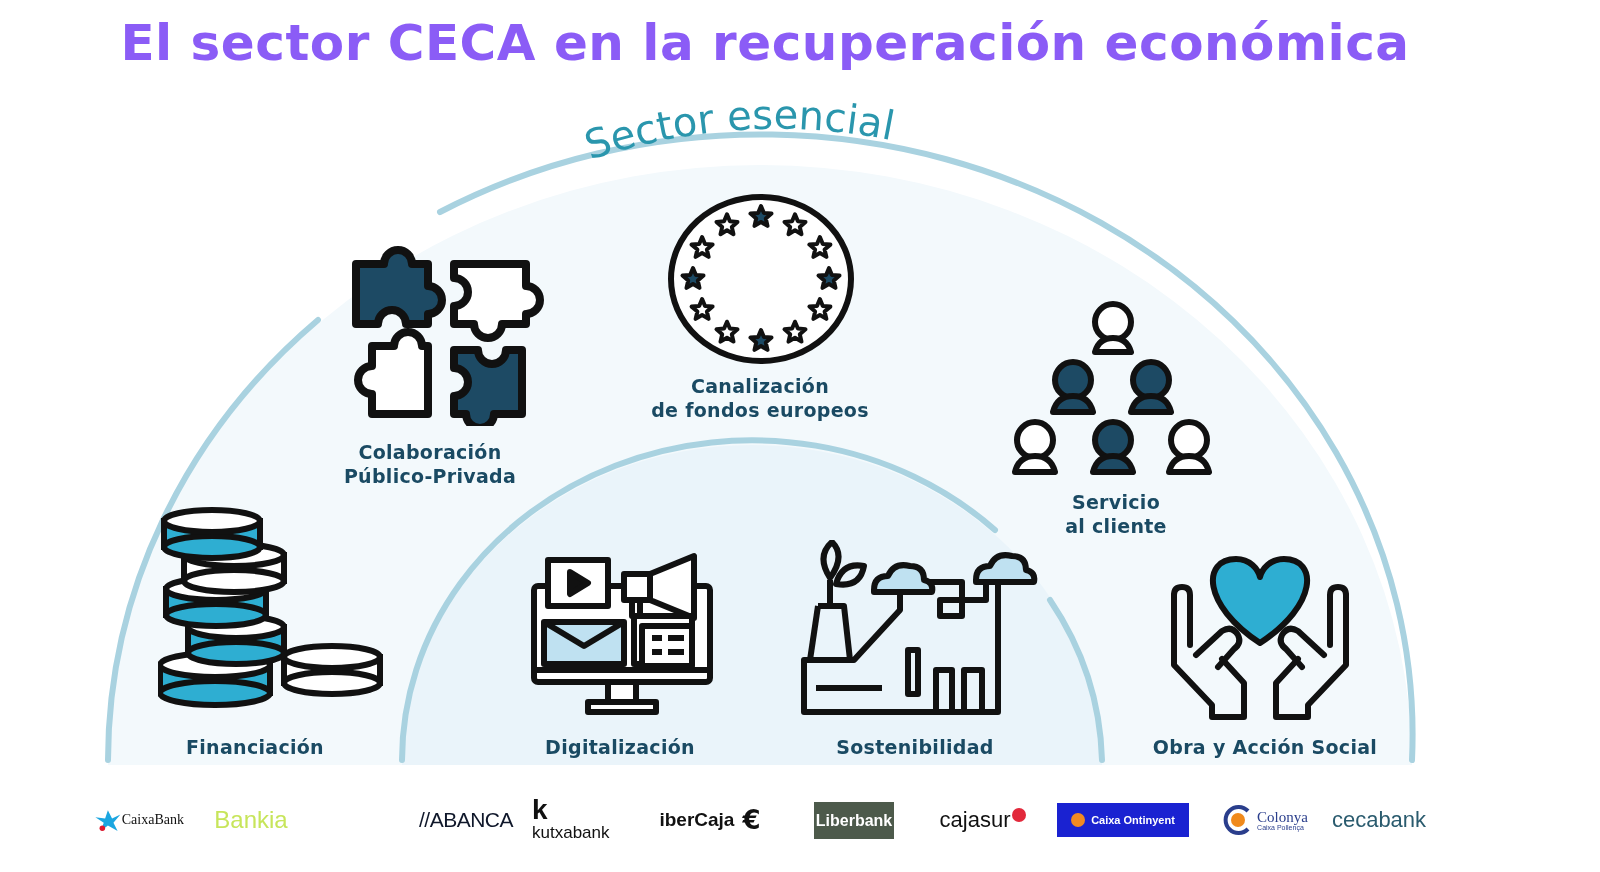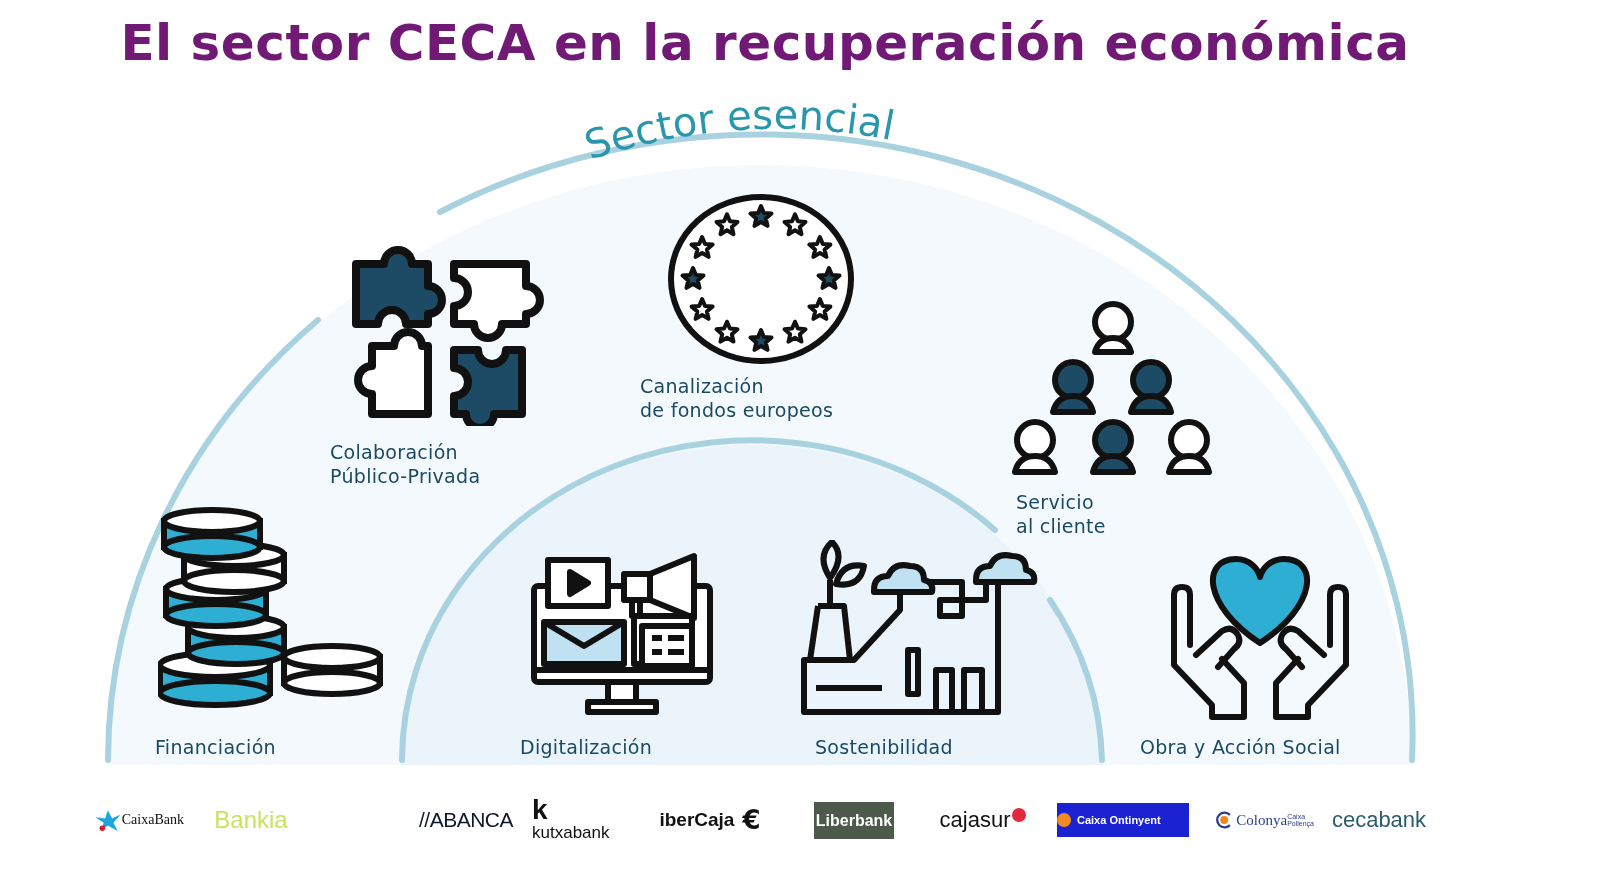--- a/index.html
+++ b/index.html
@@ -2,29 +2,29 @@
 <html><head>
 <meta charset="utf-8">
 <style>
   * { box-sizing: border-box; margin: 0; padding: 0; }
   html, body { width: 1600px; height: 872px; background: #ffffff; overflow: hidden; }
   body { position: relative; font-family: "DejaVu Sans", sans-serif; color: #1a4a63; }
 
   .title {
     position: absolute; left: 0; top: 14px; width: 1530px; text-align: center;
     font-family: "DejaVu Sans", sans-serif; font-weight: bold; font-size: 50px;
-    letter-spacing: 0.5px; color: #701a75;
+    letter-spacing: 0.5px; color: #8b5cf6;
   }
 
   .stage { position: absolute; left: 0; top: 0; width: 1600px; height: 872px; }
   .stage svg { position: absolute; left: 0; top: 0; }
 
   .label {
-    position: absolute; font-family: "DejaVu Sans", sans-serif;
-    font-weight: normal; font-size: 19px; line-height: 24px; color: #1a4a63;
+    position: absolute; text-align: center; font-family: "DejaVu Sans", sans-serif;
+    font-weight: bold; font-size: 19px; line-height: 24px; color: #1a4a63;
     letter-spacing: 0.3px; white-space: nowrap;
   }
 
   .icon { position: absolute; }
 
   .logos {
     position: absolute; left: 60px; top: 780px; width: 1420px; height: 80px;
     background: #ffffff;
   }
   .logo { position: absolute; top: 0; height: 80px; display: flex; align-items: center; justify-content: center; }
@@ -241,31 +241,31 @@
   <div class="logo" style="left:741px; width:106px;">
     <div style="background:#4d5a4b; padding:9px 2px;">
       <span class="logo-text" style="font-size:16px; font-weight:bold; color:#fff;">Liberbank</span>
     </div>
   </div>
   <div class="logo" style="left:866px; width:114px;">
     <span class="logo-text" style="font-size:22px; font-weight:normal; color:#111;">cajasur</span>
     <span style="display:inline-block; width:14px; height:14px; border-radius:50%; background:#e2293b; margin-left:2px; margin-top:-10px;"></span>
   </div>
   <div class="logo" style="left:996px; width:134px;">
-    <div style="background:#1a22d1; width:132px; height:34px; display:flex; align-items:center; gap:6px;">
+    <div style="background:#1a22d1; width:132px; height:34px; display:flex; align-items:center; justify-content:center; gap:6px;">
       <span style="display:inline-block; width:14px; height:14px; border-radius:50%; background:#f28a22;"></span>
       <span class="logo-text" style="font-size:11px; color:#fff; font-weight:bold;">Caixa Ontinyent</span>
     </div>
   </div>
   <div class="logo" style="left:1154px; width:100px;">
     <svg width="34" height="30" viewBox="0 0 34 30">
       <path d="M28 6 A13 13 0 1 0 28 24" fill="none" stroke="#2a3e8c" stroke-width="4"></path>
       <circle cx="18" cy="15" r="7" fill="#f08a1c"></circle>
     </svg>
-    <div style="display:flex; flex-direction:row; margin-left:3px;">
+    <div style="display:flex; flex-direction:column; margin-left:3px;">
       <span class="logo-text" style="font-family:'Liberation Serif',serif; font-size:15px; color:#2a3e8c; line-height:14px;">Colonya</span>
       <span class="logo-text" style="font-size:7px; color:#2a3e8c;">Caixa Pollença</span>
     </div>
   </div>
   <div class="logo" style="left:1264px; width:110px;">
     <span class="logo-text" style="font-size:22px; color:#2a5b6e;">cecabank</span>
   </div>
 </div>
 
 </body></html>

